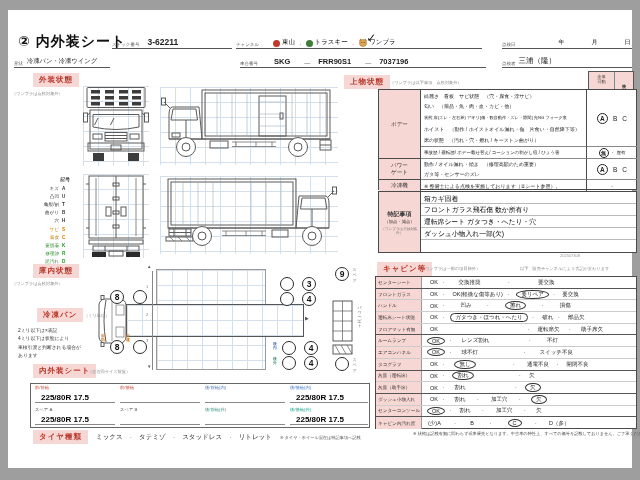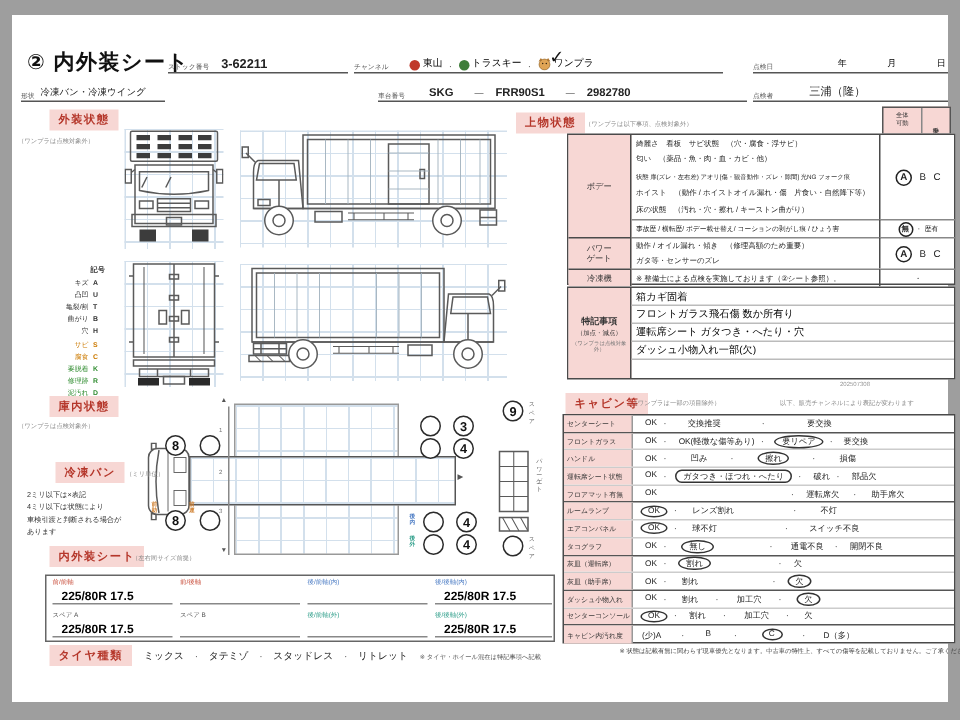--- a/index.html
+++ b/index.html
@@ -71,39 +71,39 @@
           <circle cx="3.8" cy="4.4" r="0.5" fill="#3a2a14"></circle>
           <circle cx="6.2" cy="4.4" r="0.5" fill="#3a2a14"></circle>
         </svg>
   </span>
   <span style="position:relative;font-size:6.5px;">
     <span>ワンプラ</span>
     <span style="position:absolute;left:-3px;top:-7px;font-size:12px;font-weight:bold;color:#111;">✓</span>
   </span>
 </div>
 
-<div class="fld" style="left:252px;top:53px;width:246px;height:15px;">
+<div class="fld" style="left:240px;top:53px;width:246px;height:15px;">
   <span class="flab">車台番号</span>
   <span class="fval" style="margin-left:16px;">SKG</span>
   <span style="font-size:6px;color:#444;margin-left:14px;">—</span>
   <span class="fval" style="margin-left:8px;">FRR90S1</span>
   <span style="font-size:6px;color:#444;margin-left:14px;">—</span>
-  <span class="fval" style="margin-left:8px;">2982780</span>
+  <span class="fval" style="margin-left:8px;">7037196</span>
 </div>
 
 <div class="fld" style="left:502px;top:36px;width:130px;height:13px;">
   <span class="flab">点検日</span>
   <span style="font-size:6px;margin-left:43px;">年</span>
   <span style="font-size:6px;margin-left:27px;">月</span>
   <span style="font-size:6px;margin-left:27px;">日</span>
 </div>
 
 <div class="fld" style="left:502px;top:53px;width:130px;height:15px;">
   <span class="flab">点検者</span>
-  <span style="font-size:7.5px;color:#222;margin-left:24px;">三浦（隆）</span>
+  <span style="font-size:7.5px;color:#222;margin-left:3px;">三浦（隆）</span>
 </div>
 
 <div class="plabel" style="left:33px;top:73px;">外装状態</div>
 <div class="tinynote" style="left:12px;top:91px;">（ワンプラは点検対象外）</div>
 
 <div class="gridbox" style="left:83px;top:86px;width:66px;height:80px;">
 <svg width="66" height="80" viewBox="0 0 66 80">
   <g fill="none" stroke="#5a5a5a" stroke-width="1">
     <rect x="4" y="1.5" width="58" height="20" rx="1"></rect>
     <rect x="7" y="24" width="52" height="39"></rect>

